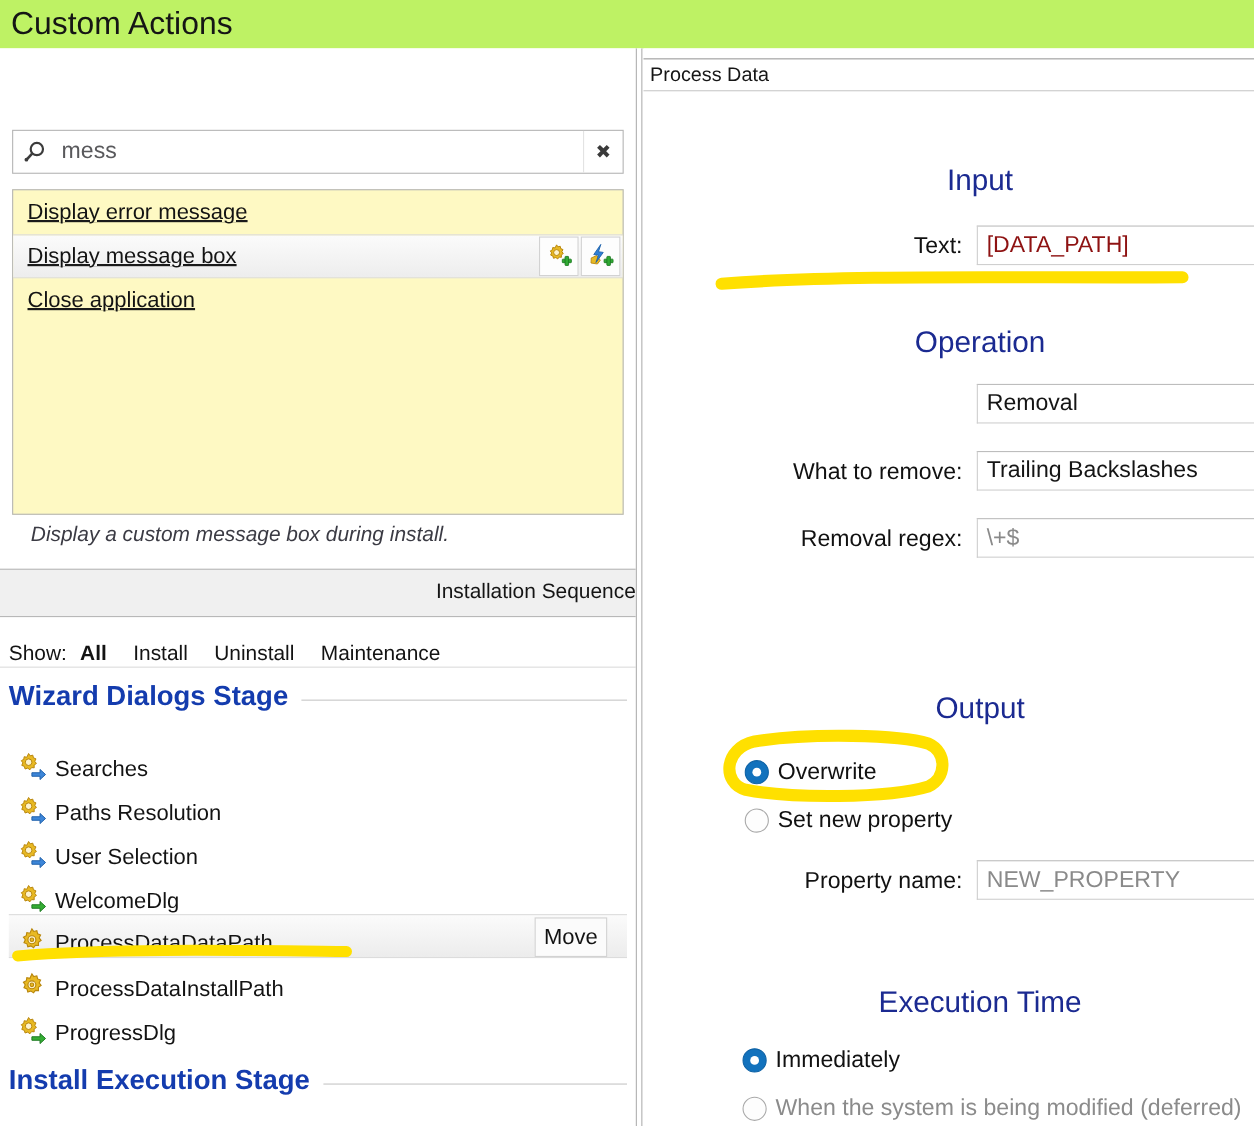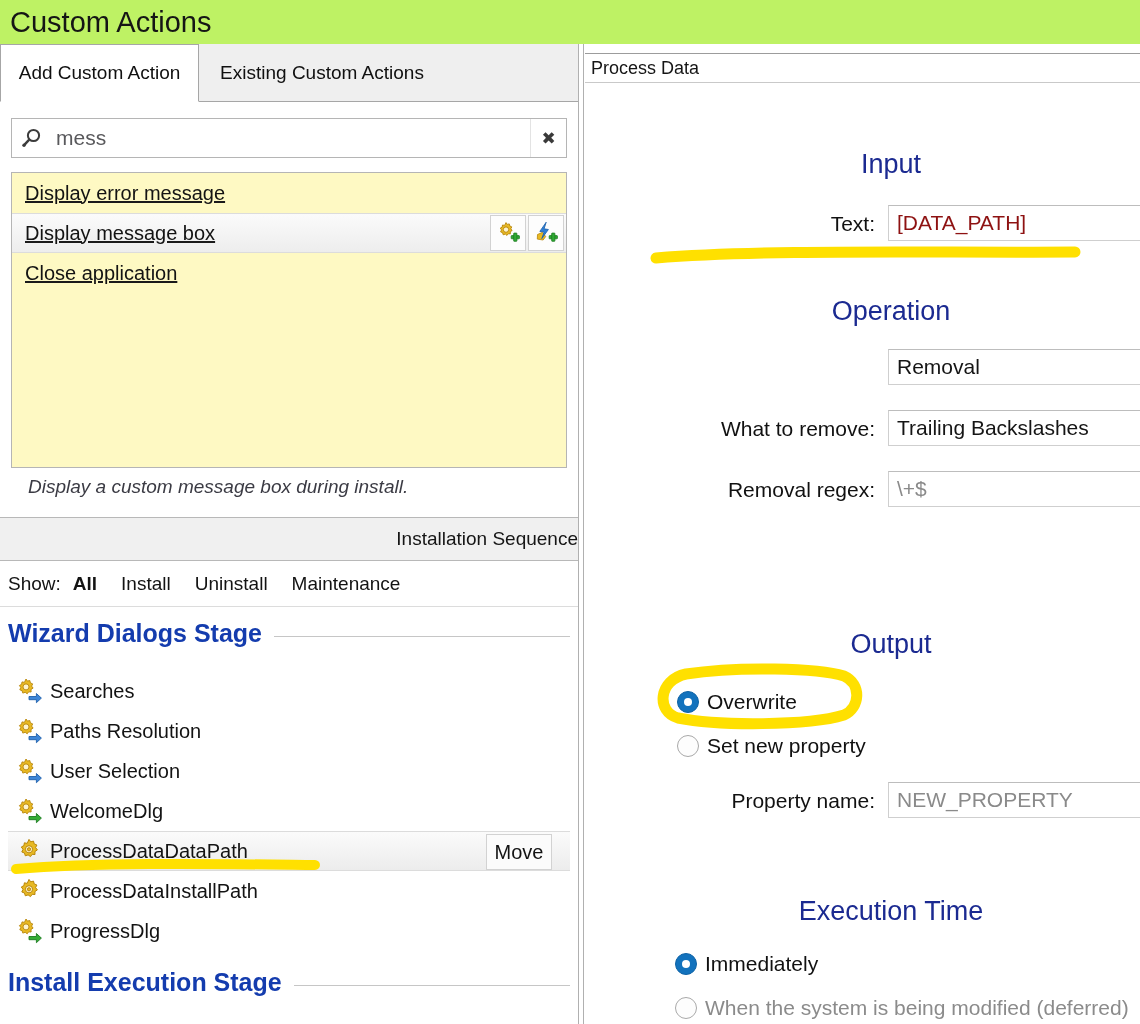--- a/index.html
+++ b/index.html
@@ -82,37 +82,37 @@
 
   
   .seq-header {
     position: absolute; left: 0; top: 473px; width: 578px; height: 44px;
     background: #f0f0f0; border-top: 1px solid #b8b8b8; border-bottom: 1px solid #b8b8b8;
     display: flex; align-items: center; padding-left: 8px;
     font-size: 19px; color: #151515; justify-content: flex-end;
   }
   .showbar {
     position: absolute; left: 0; top: 517px; width: 578px; height: 46px;
-    display: flex; align-items: center; padding-left: 8px;
+    display: flex; align-items: flex-end; padding-left: 8px;
     border-bottom: 1px solid #dcdcdc;
   }
   .showbar .lbl { font-size: 19px; color: #131313; margin-right: 12px; }
   .showbar .filt { font-size: 19px; color: #131313; margin-right: 24px; }
   .showbar .filt.on { font-weight: bold; }
 
   .stage-head {
     position: absolute; left: 8px; width: 562px; height: 36px;
     display: flex; align-items: center;
     font-size: 25px; color: #143cae; font-weight: 600;
   }
   .stage-head .rule { flex: 1; height: 1px; background: #c6c6c6; margin-left: 12px; margin-top: 6px; }
 
   .seq-row {
     position: absolute; left: 8px; width: 562px; height: 40px;
-    display: flex; align-items: center; font-size: 20px; color: #131313;
+    display: flex; align-items: flex-end; font-size: 20px; color: #131313;
   }
   .seq-row .sicon { width: 42px; display: flex; align-items: center; justify-content: center; }
   .seq-row.selected {
     background: linear-gradient(to bottom, #fbfbfb, #ececec);
     border-top: 1px solid #dcdcdc; border-bottom: 1px solid #dcdcdc;
   }
   .move-btn {
     position: absolute; right: 18px; top: 2px; width: 66px; height: 36px;
     display: flex; align-items: center; justify-content: center;
     border: 1px solid #d2d2d2; background: #fbfbfb; font-size: 20px; color: #131313;
@@ -168,28 +168,20 @@
 </style>
 </head>
 <body>
 
 <div id="root">
 
   <div class="win-title">Custom Actions</div>
 
   <div class="left-pane">
 
-    <div class="tabstrip">
-      <div class="tab tab-0 active">
-        <span>Add Custom Action</span>
-      </div>
-      <div class="tab tab-1">
-        <span>Existing Custom Actions</span>
-      </div>
-    </div>
 
     <div class="searchbox">
       <span class="search-icon">
         <svg width="24" height="24" viewBox="0 0 24 24">
           <circle cx="13.5" cy="9.5" r="5.6" fill="none" stroke="#3c3c3c" stroke-width="2"></circle>
           <line x1="9.2" y1="13.6" x2="4.6" y2="18.6" stroke="#3c3c3c" stroke-width="2.4"></line>
           <circle cx="4.0" cy="19.2" r="1.7" fill="#3c3c3c"></circle>
         </svg>
       </span>
       <span class="search-text">mess</span>

